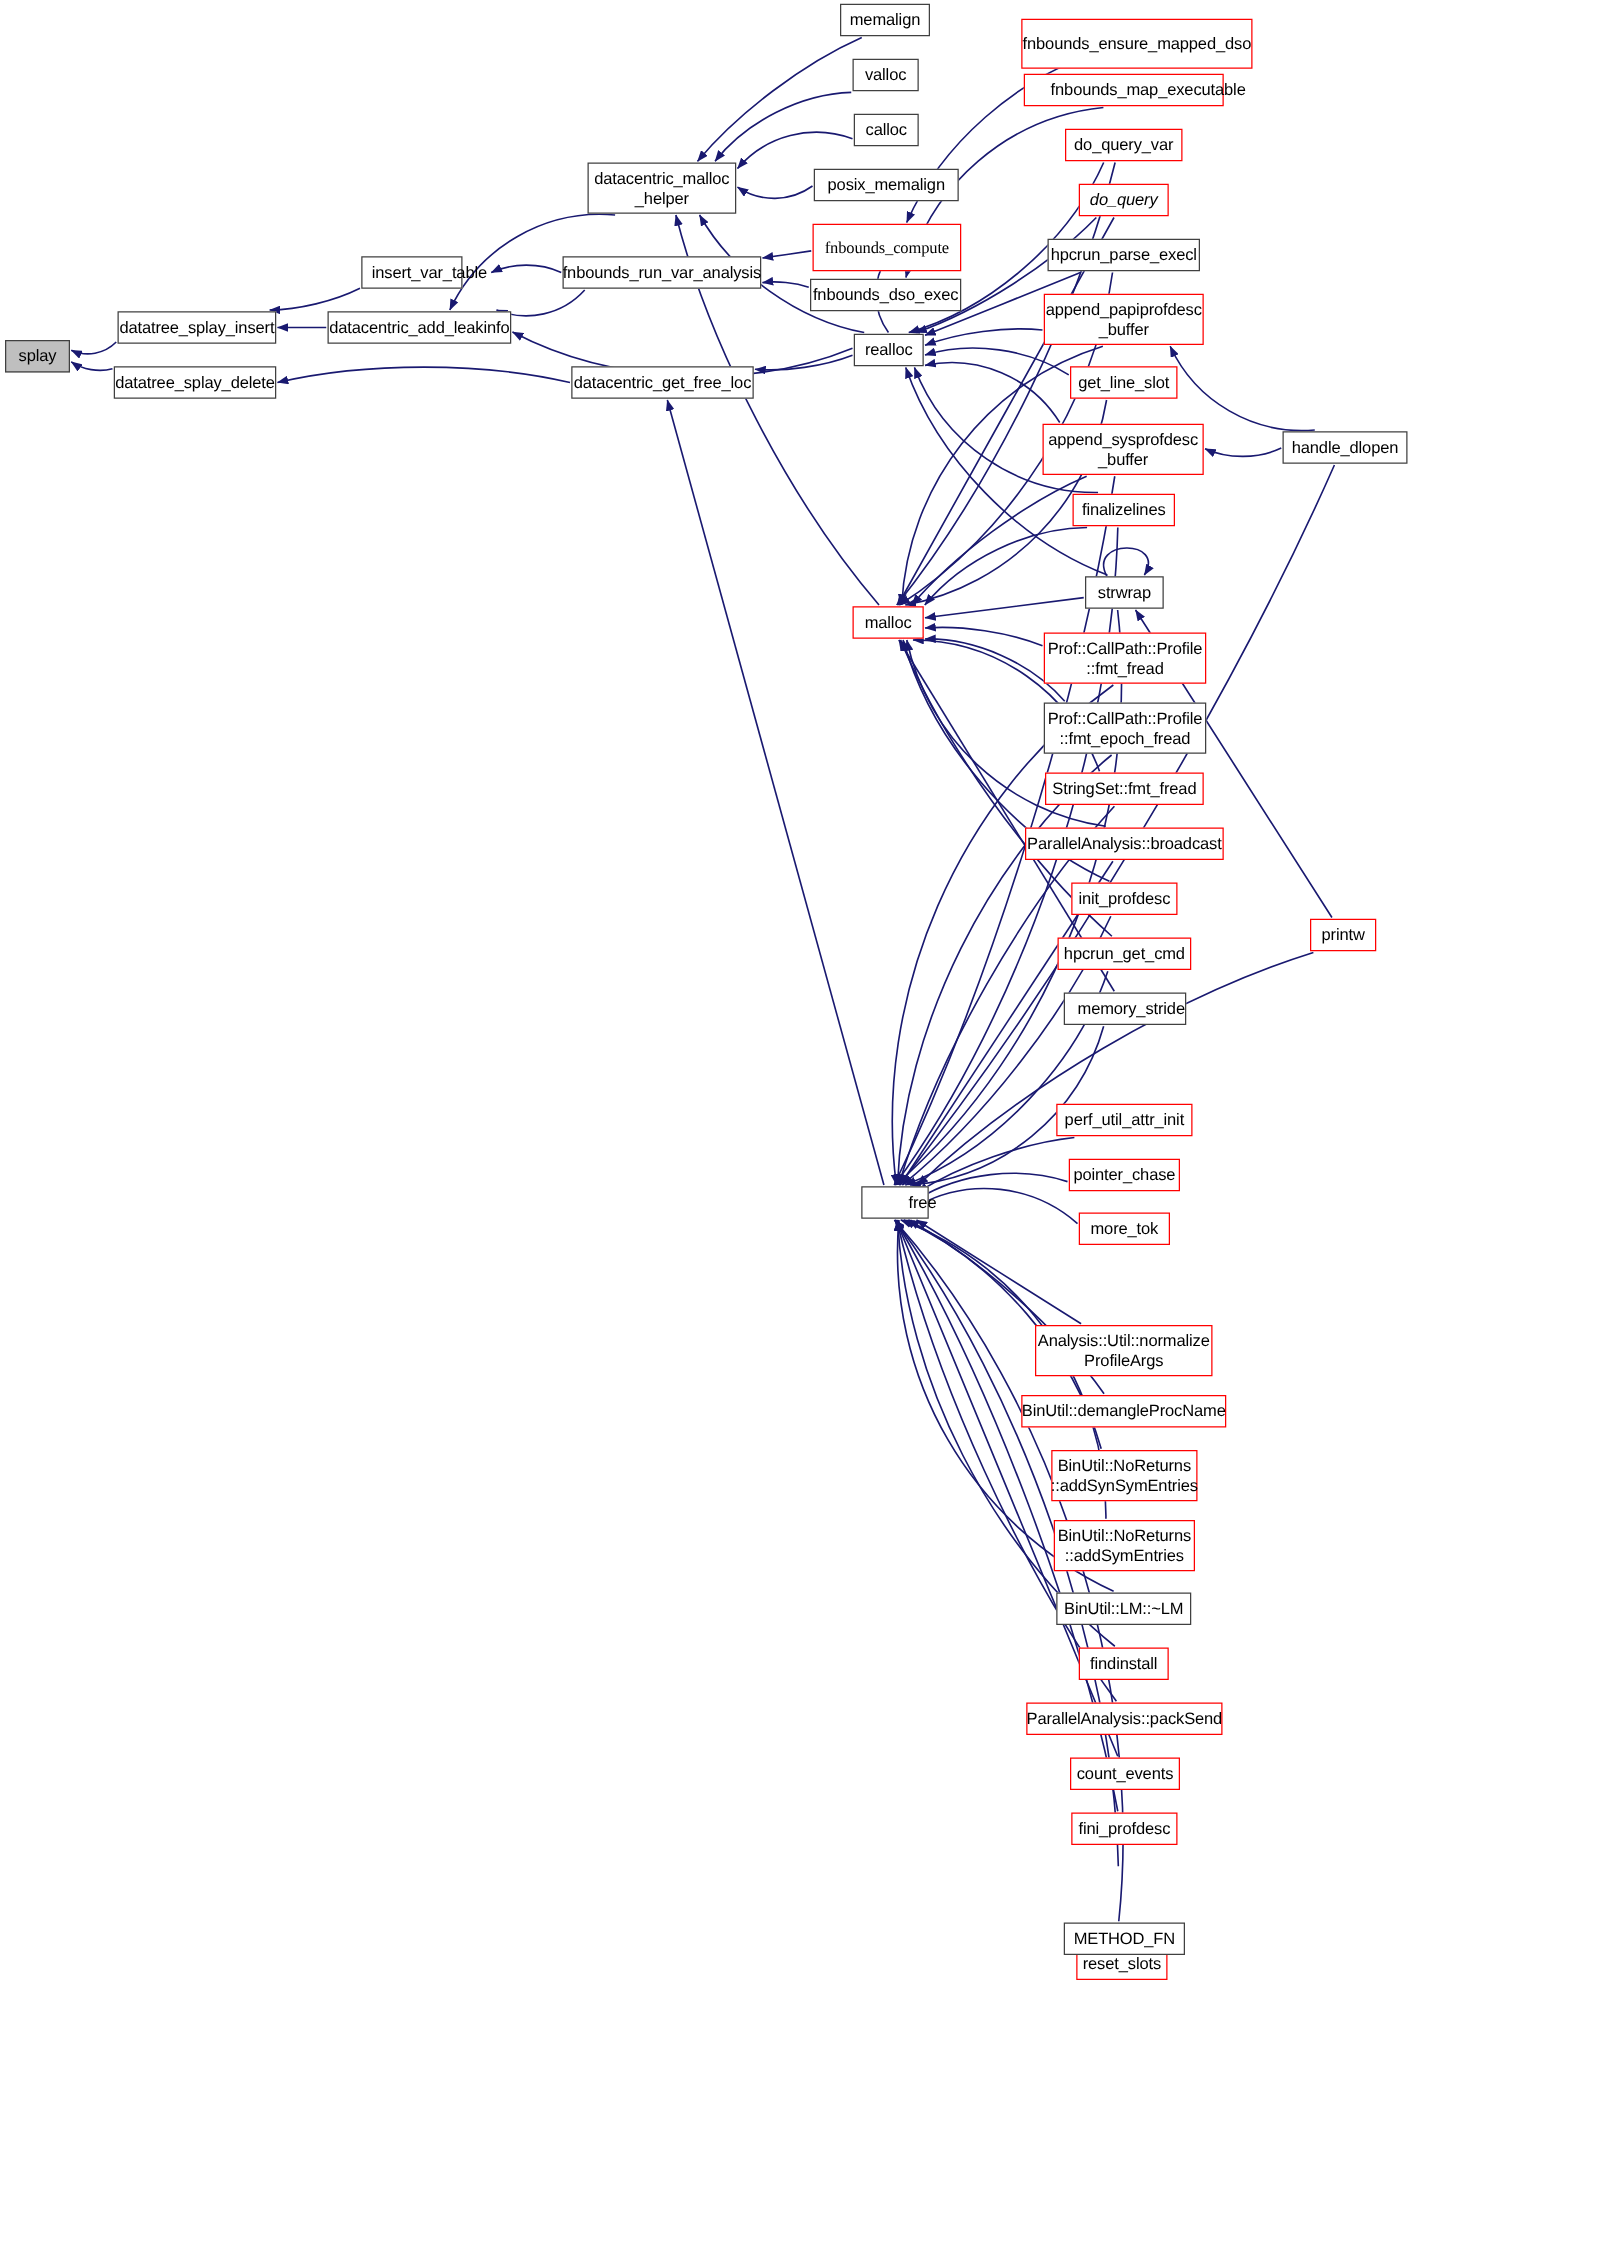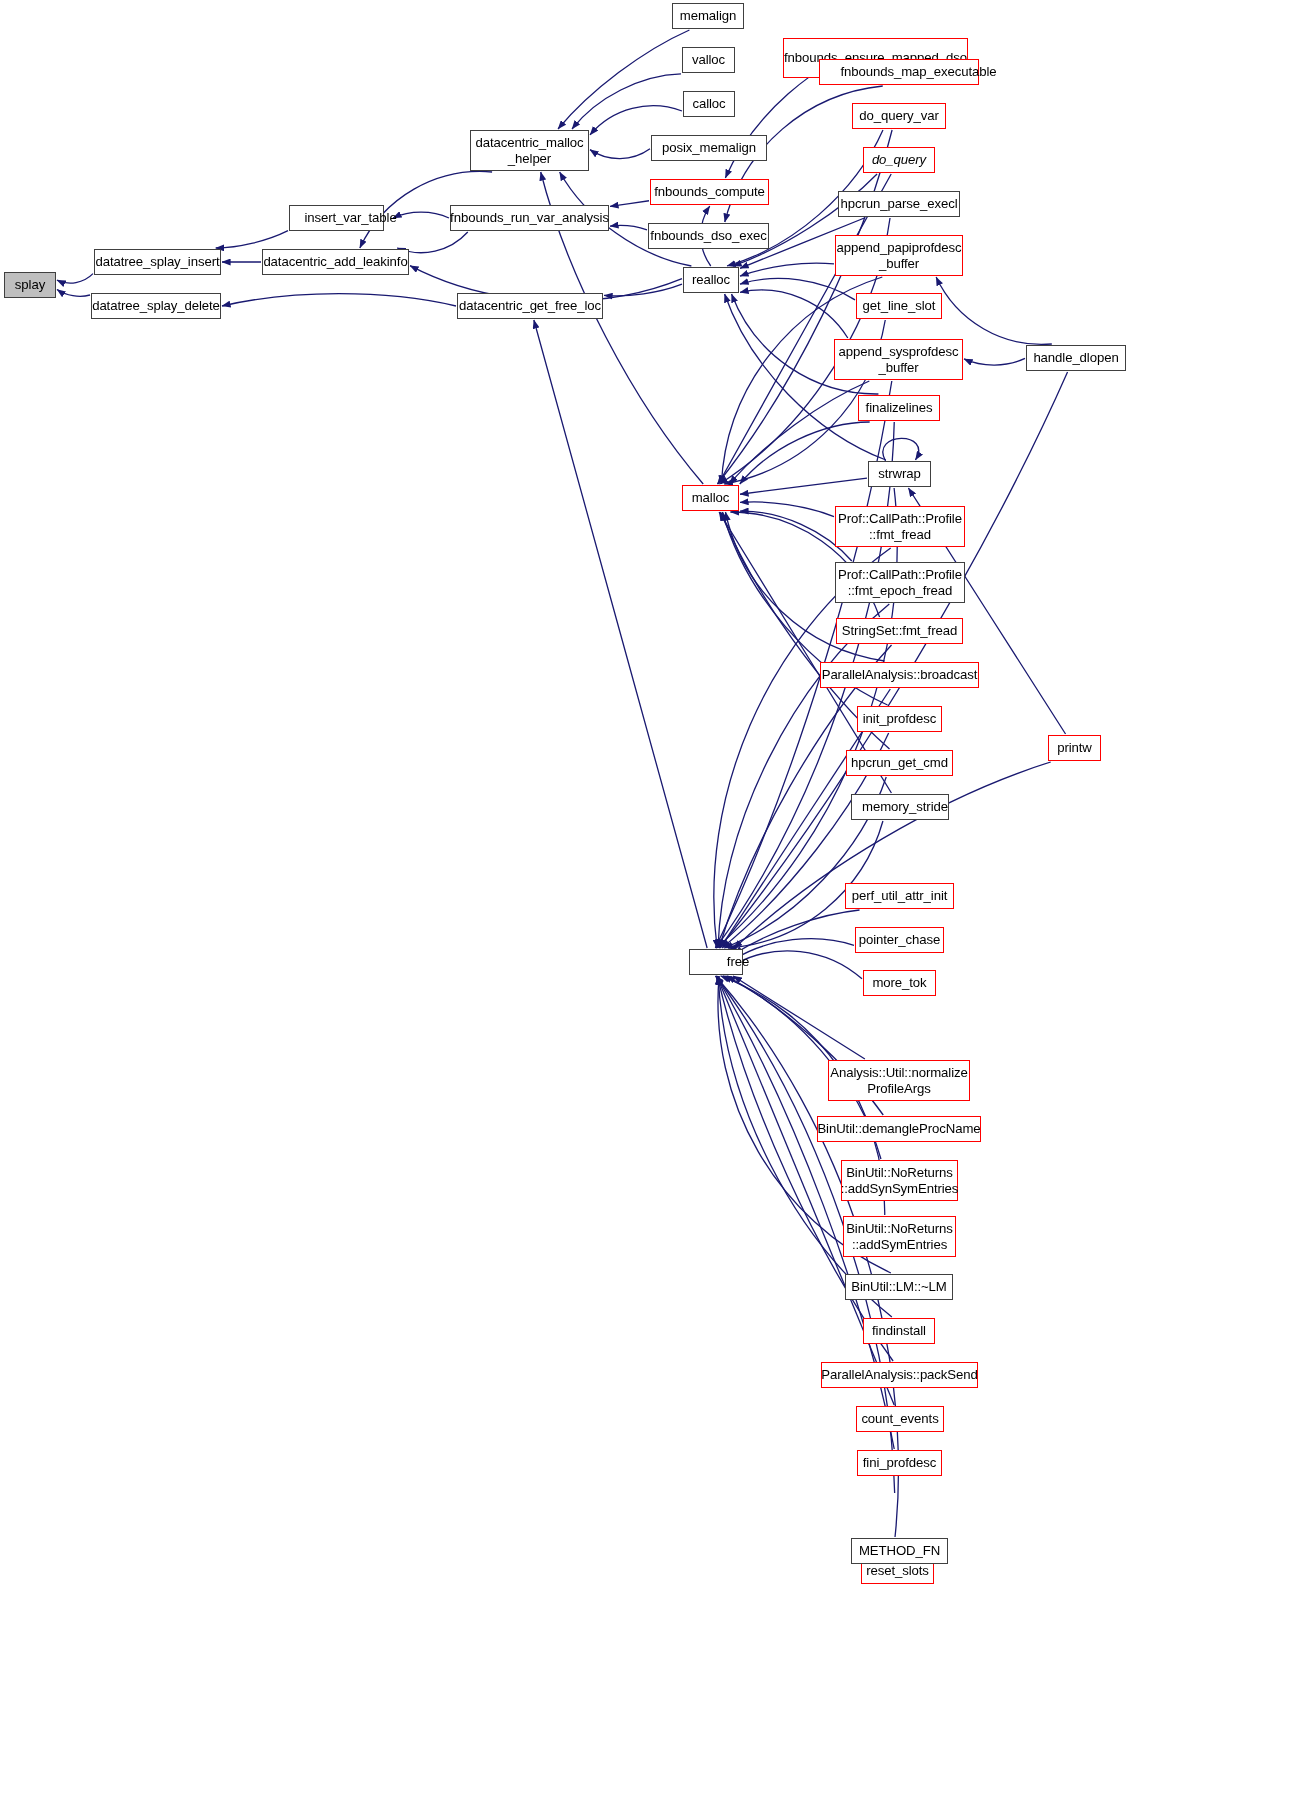--- a/index.html
+++ b/index.html
@@ -136,36 +136,36 @@
         <path d="M 1025 358.43098591549295 C 1006.7721690140845 367.12563380281694, 982.3721690140844 367.3318309859155, 964 358.9464788732394" marker-end="url(#arrow)"></path>
         <path d="M 1067.5397350993378 372 C 985.3683391459507 558.2472557347163, 846.1365510664804 788.6472557347164, 719.4602649006622 948" marker-end="url(#arrow)"></path>
         <path d="M 1065.558394160584 734 C 1018.4233576642335 660.2, 955.5766423357665 561.8, 908.4416058394161 488" marker-end="url(#arrow)"></path>
         <path d="M 1050.7196261682243 762 C 942.651578757922 795.7674528532312, 815.9637282906323 870.3512217665738, 734 948.4594222833563" marker-end="url(#arrow)"></path>
       </g>
   </svg>
   <div id="node-layer">
       <div class="node root" style="left: 4px; top: 272px; width: 52px; height: 26px;">splay</div>
       <div class="node" style="left: 94px; top: 249px; width: 127px; height: 26px;">datatree_splay_insert</div>
       <div class="node" style="left: 91px; top: 293px; width: 130px; height: 26px;">datatree_splay_delete</div>
-      <div class="node" style="left: 289px; top: 205px; width: 95px; height: 26px; padding-left: 32px;">insert_var_table</div>
+      <div class="node" style="left: 289px; top: 205px; width: 81px; height: 26px; padding-left: 32px;">insert_var_table</div>
       <div class="node" style="left: 262px; top: 249px; width: 147px; height: 26px;">datacentric_add_leakinfo</div>
       <div class="node" style="left: 457px; top: 293px; width: 146px; height: 26px;">datacentric_get_free_loc</div>
       <div class="node" style="left: 450px; top: 205px; width: 159px; height: 26px;">fnbounds_run_var_analysis</div>
       <div class="node two-line" style="left: 470px; top: 130px; width: 119px; height: 41px;">datacentric_malloc
 _helper</div>
       <div class="node" style="left: 672px; top: 3px; width: 72px; height: 26px;">memalign</div>
       <div class="node" style="left: 682px; top: 47px; width: 53px; height: 26px;">valloc</div>
       <div class="node" style="left: 683px; top: 91px; width: 52px; height: 26px;">calloc</div>
       <div class="node" style="left: 651px; top: 135px; width: 116px; height: 26px;">posix_memalign</div>
-      <div class="node red" style="left: 650px; top: 179px; width: 119px; height: 26px;">fnbounds_compute</div>
+      <div class="node red" style="left: 650px; top: 179px; width: 119px; height: 38px; font-family: Liberation Serif, serif;">fnbounds_compute</div>
       <div class="node" style="left: 648px; top: 223px; width: 121px; height: 26px;">fnbounds_dso_exec</div>
       <div class="node" style="left: 683px; top: 267px; width: 56px; height: 26px;">realloc</div>
       <div class="node red" style="left: 682px; top: 485px; width: 57px; height: 26px;">malloc</div>
       <div class="node" style="left: 689px; top: 949px; width: 44px; height: 26px; padding-left: 48px;">free</div>
-      <div class="node red" style="left: 783px; top: 15px; width: 185px; height: 40px; margin-top: 23px;">fnbounds_ensure_mapped_dso</div>
+      <div class="node red" style="left: 817px; top: 15px; width: 185px; height: 40px;">fnbounds_ensure_mapped_dso</div>
       <div class="node red" style="left: 819px; top: 59px; width: 160px; height: 26px; padding-left: 43px;">fnbounds_map_executable</div>
       <div class="node red" style="left: 852px; top: 103px; width: 94px; height: 26px;">do_query_var</div>
       <div class="node red" style="left: 863px; top: 147px; width: 72px; height: 26px; font-style: italic;">do_query</div>
       <div class="node" style="left: 838px; top: 191px; width: 122px; height: 26px;">hpcrun_parse_execl</div>
       <div class="node red two-line" style="left: 835px; top: 235px; width: 128px; height: 41px;">append_papiprofdesc
 _buffer</div>
       <div class="node red" style="left: 856px; top: 293px; width: 86px; height: 26px;">get_line_slot</div>
       <div class="node red two-line" style="left: 834px; top: 339px; width: 129px; height: 41px;">append_sysprofdesc
 _buffer</div>
       <div class="node red" style="left: 858px; top: 395px; width: 82px; height: 26px;">finalizelines</div>

